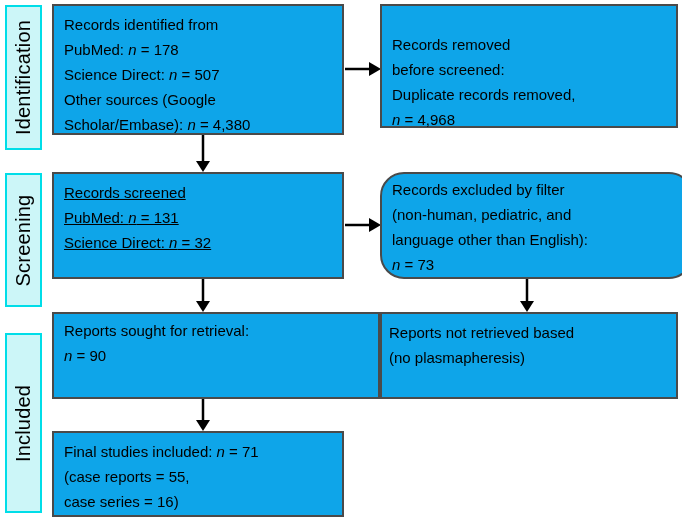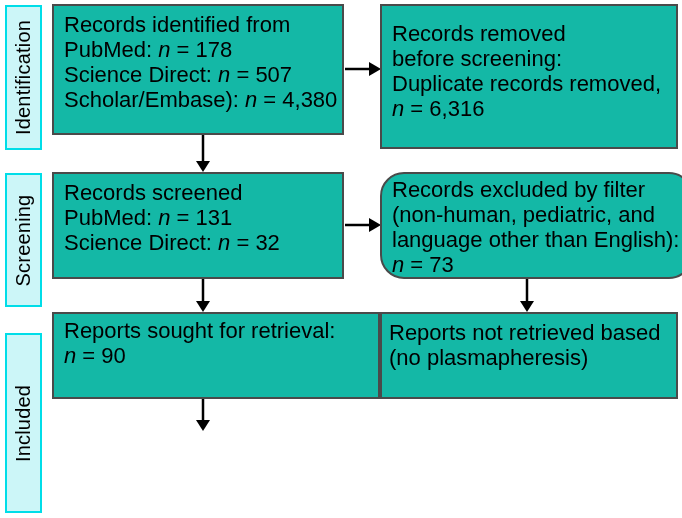--- a/index.html
+++ b/index.html
@@ -30,25 +30,25 @@
     justify-content: center;
   }
   .stage-label {
     transform: rotate(-90deg);
     white-space: nowrap;
     font-size: 20px;
     letter-spacing: 0.2px;
   }
   .fbox {
     position: absolute;
-    background: #14b8a6;
+    background: #0ea5e9;
     border: 2px solid #4a4a4a;
     box-sizing: border-box;
     padding: 6px 8px 0 10px;
-    font-size: 22px;
+    font-size: 15px;
     line-height: 25px;
   }
   .fbox .line { white-space: nowrap; }
   .fbox .it { font-style: italic; }
 </style>
 </head>
 <body>
 
 <div class="canvas">
 
@@ -90,31 +90,32 @@
     <span class="stage-label">Screening</span>
   </div>
   <div class="stage" style="top:333px; height:180px;">
     <span class="stage-label">Included</span>
   </div>
 
   <div class="fbox" style="left:52px; top:4px; width:292px; height:131px;">
       <div class="line"><span>Records identified from</span></div>
       <div class="line"><span>PubMed: </span><span class="it">n</span><span> = 178</span></div>
       <div class="line"><span>Science Direct: </span><span class="it">n</span><span> = 507</span></div>
+      <div class="line"><span>Other sources (Google</span></div>
       <div class="line"><span>Scholar/Embase): </span><span class="it">n</span><span> = 4,380</span></div>
     </div>
 
-  <div class="fbox" style="left:380px; top:4px; width:298px; height:145px; padding-top:15px;">
+  <div class="fbox" style="left:380px; top:4px; width:298px; height:124px; padding-top:26px;">
       <div class="line"><span>Records removed</span></div>
-      <div class="line"><span>before screening:</span></div>
+      <div class="line"><span>before screened:</span></div>
       <div class="line"><span>Duplicate records removed,</span></div>
-      <div class="line"><span class="it">n</span><span> = 6,316</span></div>
+      <div class="line"><span class="it">n</span><span> = 4,968</span></div>
     </div>
 
-  <div class="fbox" style="left:52px; top:172px; width:292px; height:107px;">
+  <div class="fbox" style="left:52px; top:172px; width:292px; height:107px;text-decoration:underline;">
       <div class="line"><span>Records screened</span></div>
       <div class="line"><span>PubMed: </span><span class="it">n</span><span> = 131</span></div>
       <div class="line"><span>Science Direct: </span><span class="it">n</span><span> = 32</span></div>
     </div>
 
   <div class="fbox" style="left:380px; top:172px; width:313px; height:107px; padding-top:3px;border-radius:24px;">
       <div class="line"><span>Records excluded by filter</span></div>
       <div class="line"><span>(non-human, pediatric, and</span></div>
       <div class="line"><span>language other than English):</span></div>
       <div class="line"><span class="it">n</span><span> = 73</span></div>
@@ -123,14 +124,19 @@
   <div class="fbox" style="left:52px; top:312px; width:328px; height:87px; padding-top:4px;">
       <div class="line"><span>Reports sought for retrieval:</span></div>
       <div class="line"><span class="it">n</span><span> = 90</span></div>
     </div>
 
   <div class="fbox" style="left:380px; top:312px; width:298px; height:87px;padding-left:7px;">
       <div class="line"><span>Reports not retrieved based</span></div>
       <div class="line"><span>(no plasmapheresis)</span></div>
     </div>
 
+  <div class="fbox" style="left:52px; top:431px; width:292px; height:86px;">
+      <div class="line"><span>Final studies included: </span><span class="it">n</span><span> = 71</span></div>
+      <div class="line"><span>(case reports = 55,</span></div>
+      <div class="line"><span>case series = 16)</span></div>
+    </div>
 
 </div>
 
 </body></html>

